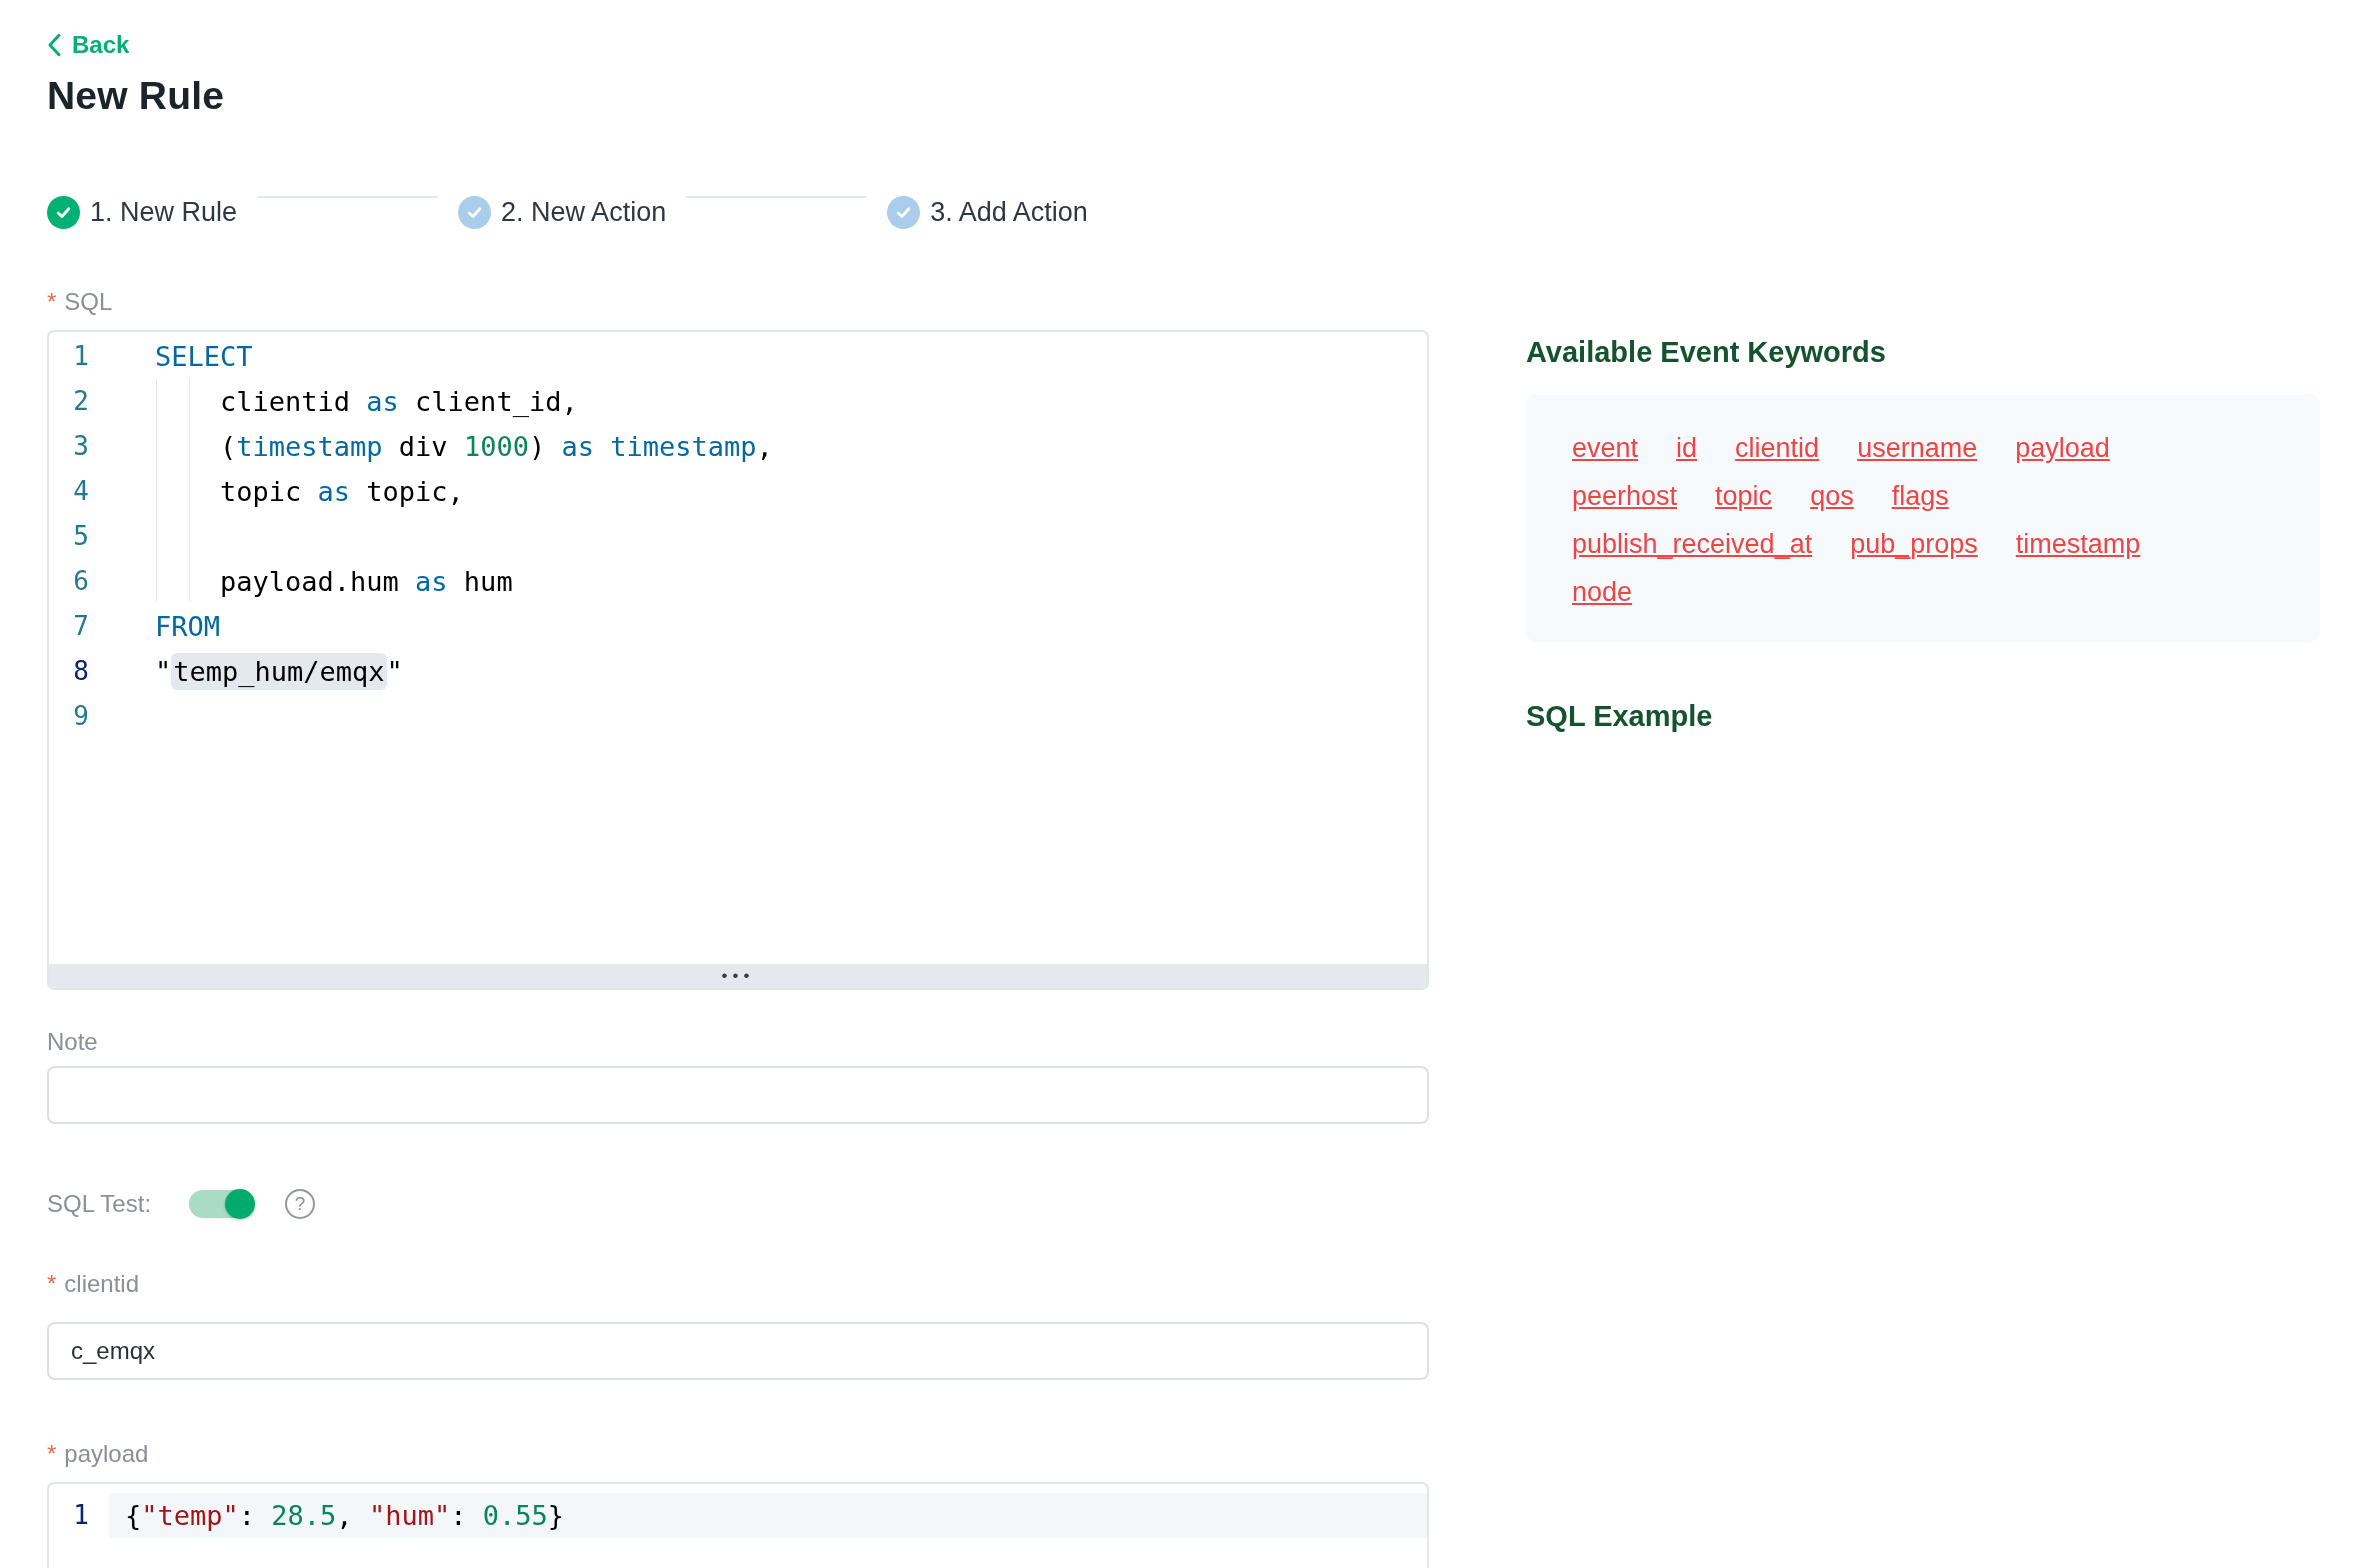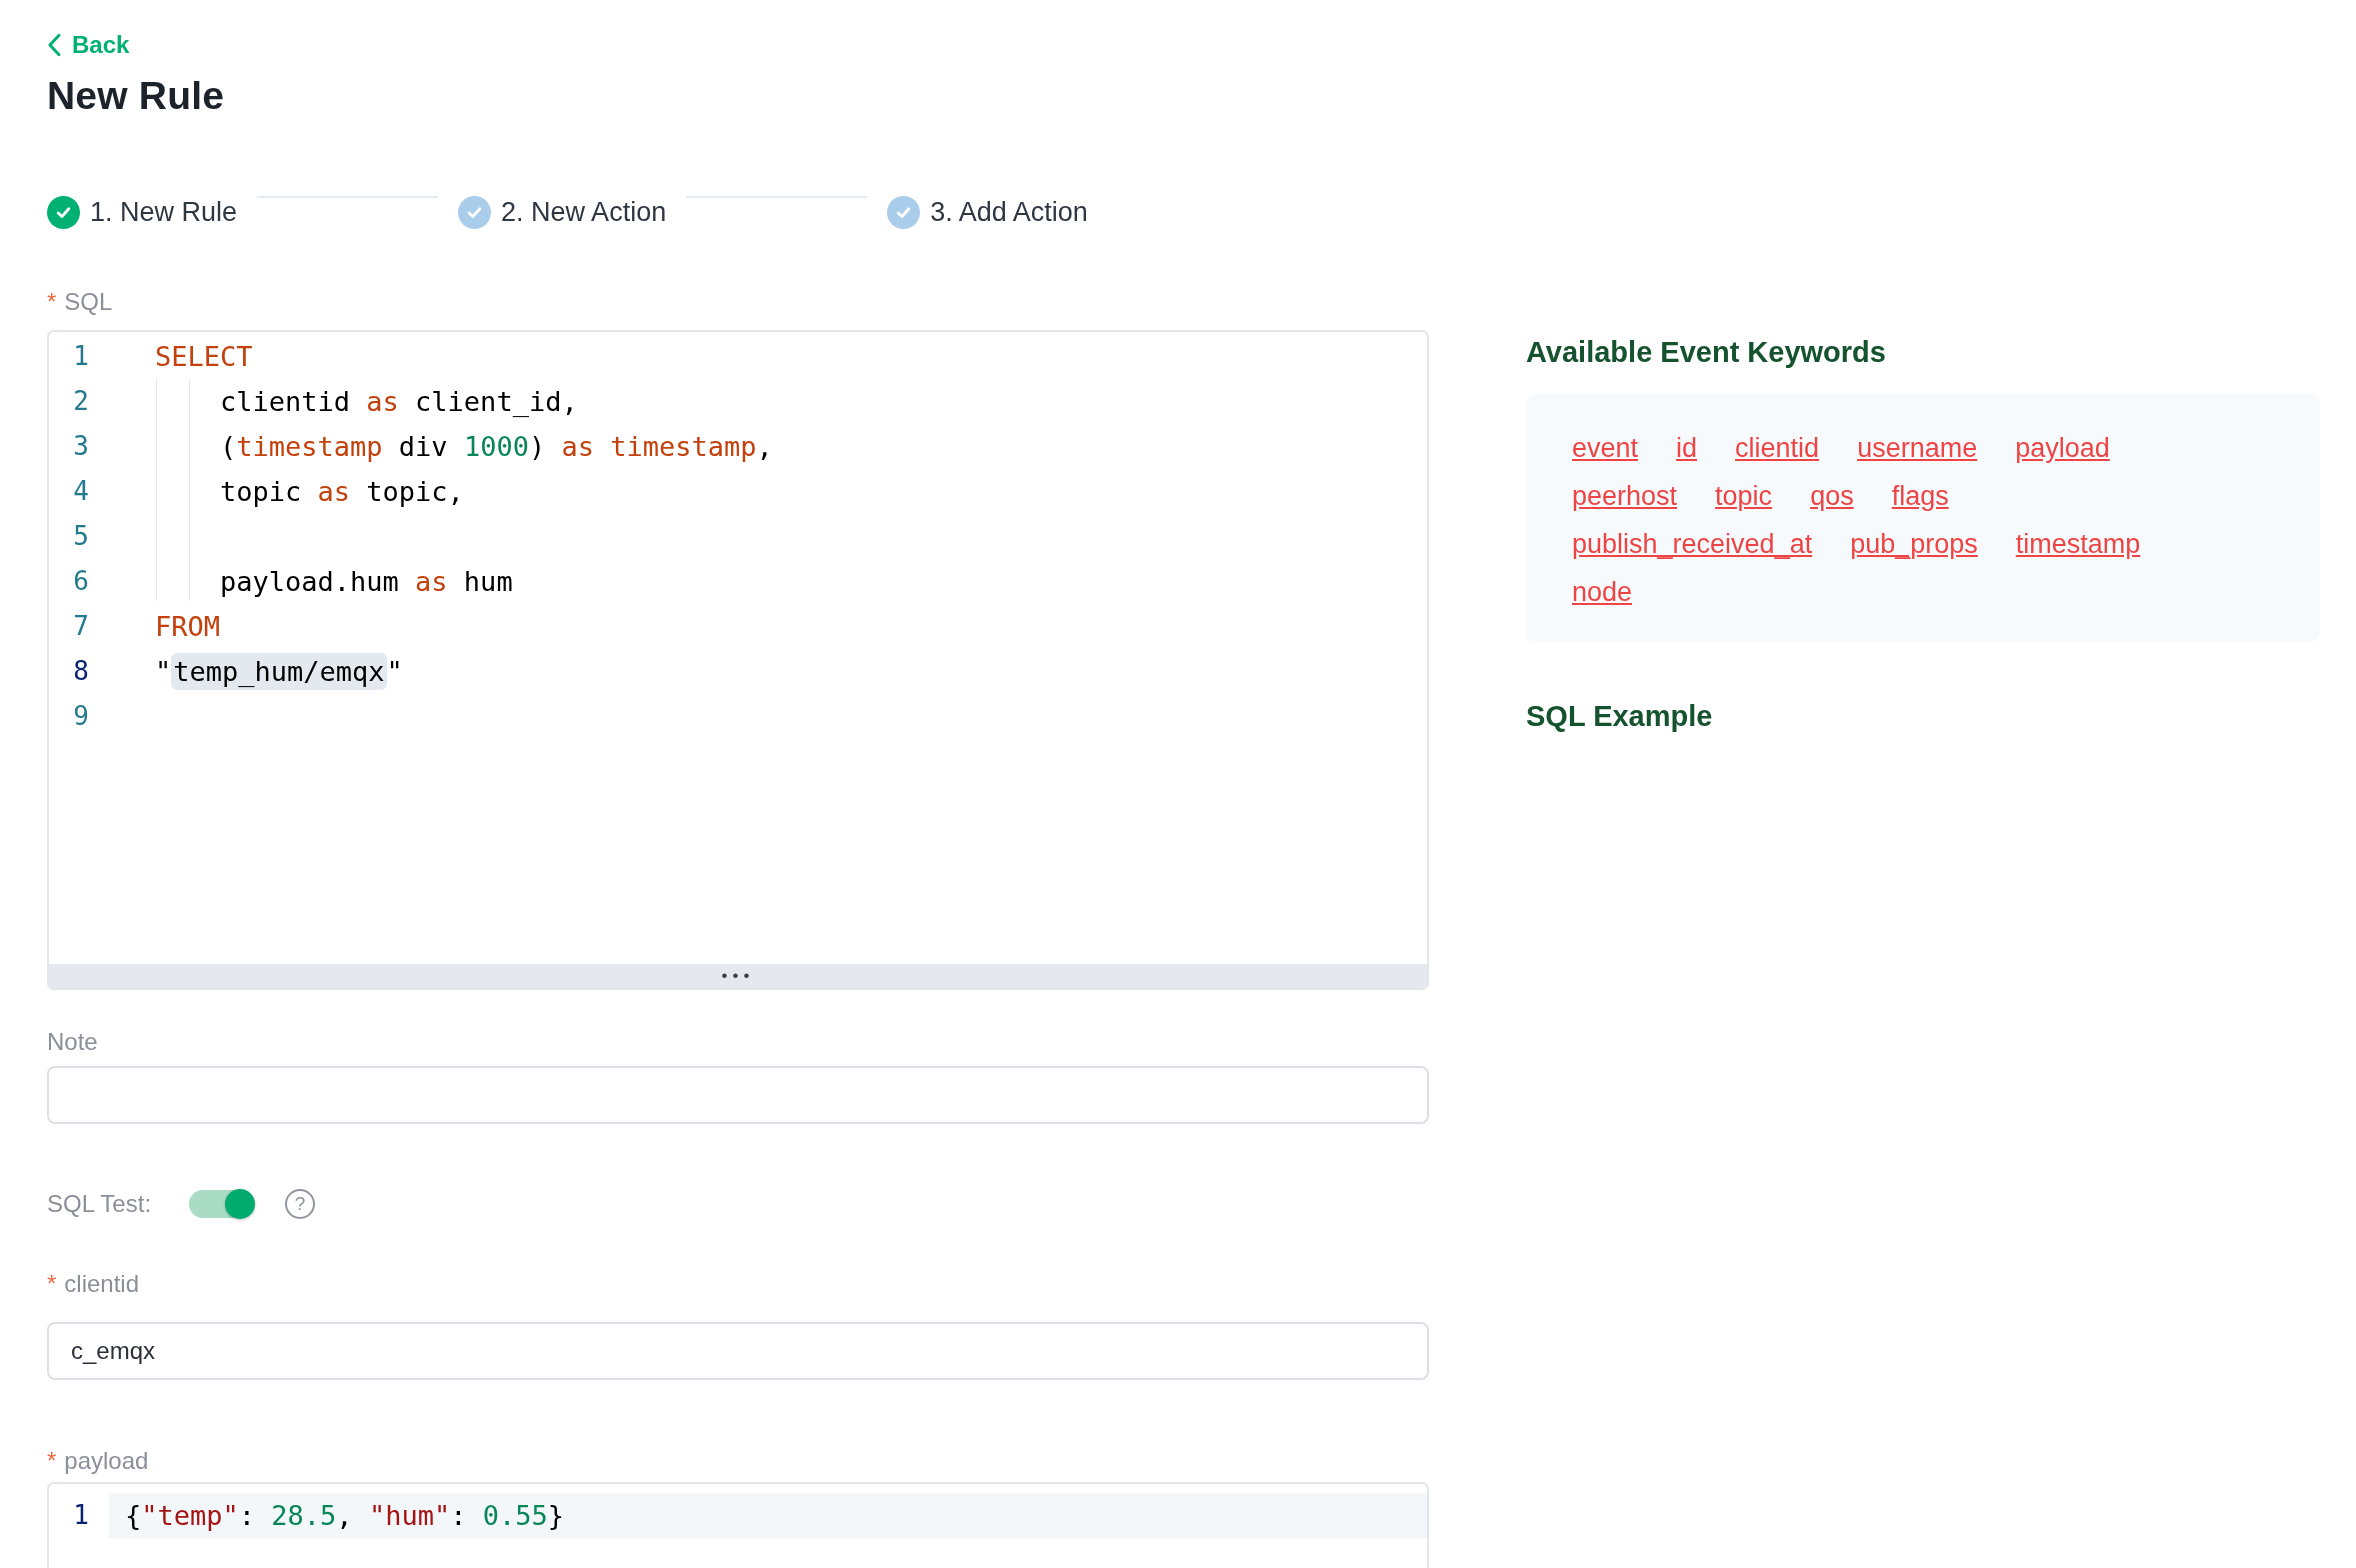--- a/index.html
+++ b/index.html
@@ -33,21 +33,21 @@
     font-family:"DejaVu Sans Mono", monospace; font-size:27px; }
   .editor .lines { position:relative; }
   .code-line { display:flex; height:45px; line-height:45px; white-space:pre; }
   .ln { flex:none; width:60px; padding-right:20px; text-align:right; color:#25798F;
     font-size:26px; }
   .code-line.active .ln { color:#0A2472; }
   .sql-editor .code { padding-left:46px; }
   .payload-editor .code { margin-left:0; padding-left:16px; flex:1; }
   .payload-editor .code.line-hl { background:#F3F7FA; }
   .tk-pl { color:#000; }
-  .tk-kw { color:#c2410c; }
+  .tk-kw { color:#0369a1; }
   .tk-num { color:#098658; }
   .tk-str { color:#A31515; }
   .tk-hl { color:#000; background:#E4E9F0; border-radius:6px; padding:3px 2px; }
   .indent-guide { position:absolute; width:1px; background:#E6E6E6; }
   .guide-1 { left:107px; top:47px; height:222px; }
   .guide-2 { left:140px; top:47px; height:222px; }
   .editor-footer { position:absolute; left:0; right:0; bottom:0; height:24px; background:#E5E8EC;
     display:flex; align-items:center; justify-content:center; }
   .more-dots { font-size:17px; color:#383D44; letter-spacing:5px; line-height:24px;
     font-family:"Liberation Sans", sans-serif; }
@@ -154,21 +154,21 @@
       <span class="toggle-knob"></span>
     </span>
     <span class="help-icon">?</span>
   </div>
 
   <div class="field-label" style="top:1270px;">
     <span class="req">*</span><span>clientid</span>
   </div>
   <input class="text-input" style="top: 1322px;" value="c_emqx">
 
-  <div class="field-label" style="top:1440px;margin-top:7px;">
+  <div class="field-label" style="top:1440px;">
     <span class="req">*</span><span>payload</span>
   </div>
   <div class="editor payload-editor">
     <div class="lines">
         <div class="code-line active"><span class="ln">1</span><span class="code line-hl"><span class="tk-pl">{</span><span class="tk-str">"temp"</span><span class="tk-pl">: </span><span class="tk-num">28.5</span><span class="tk-pl">, </span><span class="tk-str">"hum"</span><span class="tk-pl">: </span><span class="tk-num">0.55</span><span class="tk-pl">}</span></span></div>
       </div>
   </div>
 
   <div class="side-title" style="top:336px;">Available Event Keywords</div>
   <div class="side-box kw-box">

